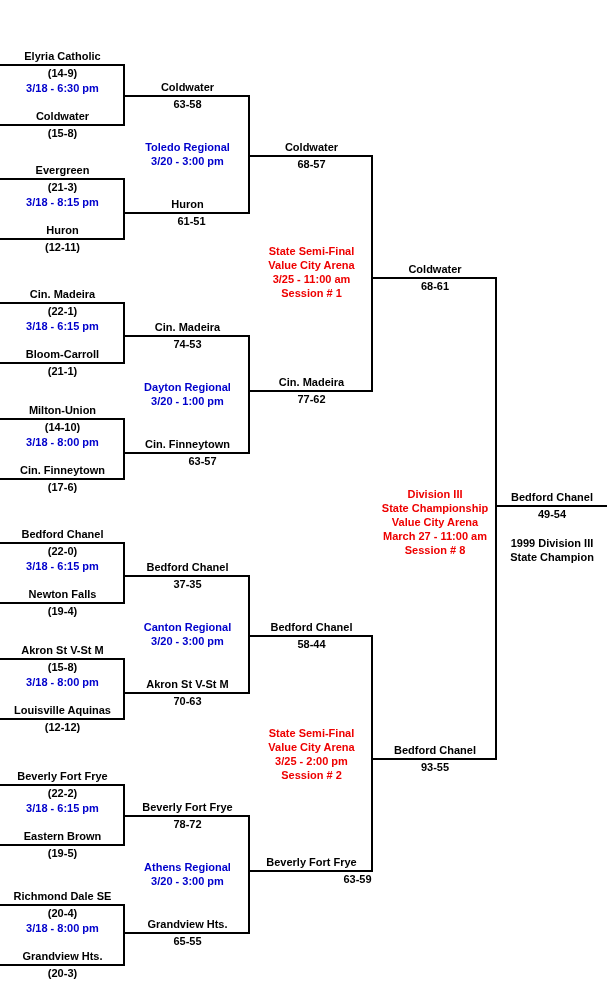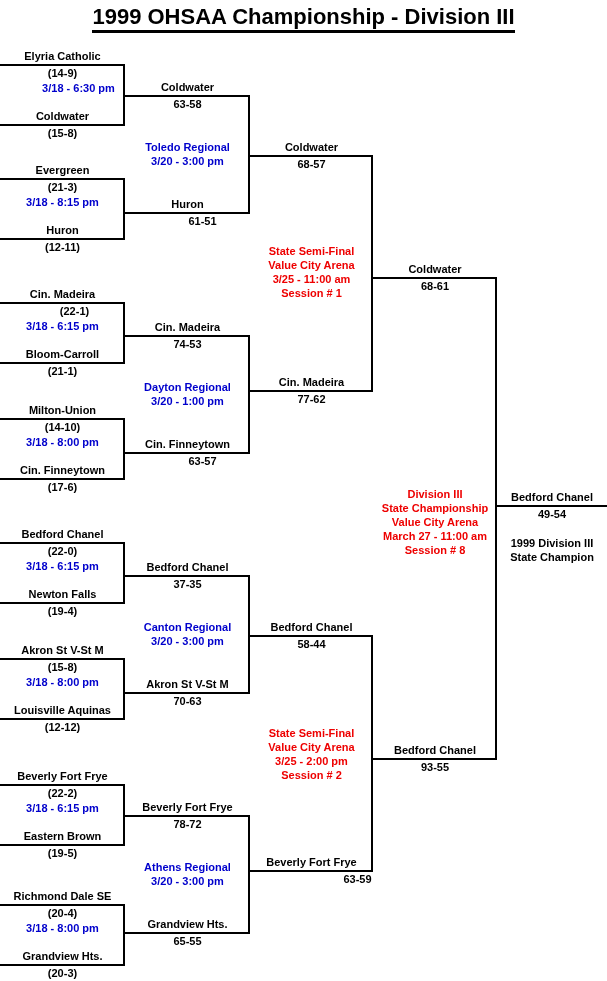--- a/index.html
+++ b/index.html
@@ -34,43 +34,42 @@
 
   
   .hline{position:absolute;height:2px;background:#000000;}
   .vline{position:absolute;width:2px;background:#000000;}
 </style>
 </head>
 <body>
 
 <div id="bracket">
 
-  <div class="title"><span>1999 OHSAA Championship - Division III</span></div>
 
   <div class="t" style="left:0;top:50px;width:125px;">Elyria Catholic</div>
   <div class="hline" style="left:0;top:64px;width:125px;"></div>
   <div class="t" style="left:0;top:67px;width:125px;">(14-9)</div>
-  <div class="t blue" style="left:16px;top:82px;width:125px;">3/18 - 6:30 pm</div>
+  <div class="t blue" style="left:0;top:82px;width:125px;">3/18 - 6:30 pm</div>
   <div class="t" style="left:0;top:110px;width:125px;">Coldwater</div>
   <div class="hline" style="left:0;top:124px;width:125px;"></div>
   <div class="t" style="left:0;top:127px;width:125px;">(15-8)</div>
   <div class="vline" style="left:123px;top:64px;height:62px;"></div>
 
   <div class="t" style="left:0;top:164px;width:125px;">Evergreen</div>
   <div class="hline" style="left:0;top:178px;width:125px;"></div>
   <div class="t" style="left:0;top:181px;width:125px;">(21-3)</div>
   <div class="t blue" style="left:0;top:196px;width:125px;">3/18 - 8:15 pm</div>
   <div class="t" style="left:0;top:224px;width:125px;">Huron</div>
   <div class="hline" style="left:0;top:238px;width:125px;"></div>
   <div class="t" style="left:0;top:241px;width:125px;">(12-11)</div>
   <div class="vline" style="left:123px;top:178px;height:62px;"></div>
 
   <div class="t" style="left:0;top:288px;width:125px;">Cin. Madeira</div>
   <div class="hline" style="left:0;top:302px;width:125px;"></div>
-  <div class="t" style="left:0;top:305px;width:125px;padding-left:12px;">(22-1)</div>
+  <div class="t" style="left:0;top:305px;width:125px;">(22-1)</div>
   <div class="t blue" style="left:0;top:320px;width:125px;">3/18 - 6:15 pm</div>
   <div class="t" style="left:0;top:348px;width:125px;">Bloom-Carroll</div>
   <div class="hline" style="left:0;top:362px;width:125px;"></div>
   <div class="t" style="left:0;top:365px;width:125px;">(21-1)</div>
   <div class="vline" style="left:123px;top:302px;height:62px;"></div>
 
   <div class="t" style="left:0;top:404px;width:125px;">Milton-Union</div>
   <div class="hline" style="left:0;top:418px;width:125px;"></div>
   <div class="t" style="left:0;top:421px;width:125px;">(14-10)</div>
   <div class="t blue" style="left:0;top:436px;width:125px;">3/18 - 8:00 pm</div>
@@ -115,21 +114,21 @@
   <div class="t" style="left:0;top:967px;width:125px;">(20-3)</div>
   <div class="vline" style="left:123px;top:904px;height:62px;"></div>
 
   <div class="t" style="left:125px;top:81px;width:125px;">Coldwater</div>
   <div class="hline" style="left:125px;top:95px;width:125px;"></div>
   <div class="t" style="left:125px;top:98px;width:125px;">63-58</div>
   <div class="t blue" style="left:125px;top:141px;width:125px;">Toledo Regional</div>
   <div class="t blue" style="left:125px;top:155px;width:125px;">3/20 - 3:00 pm</div>
   <div class="t" style="left:125px;top:198px;width:125px;">Huron</div>
   <div class="hline" style="left:125px;top:212px;width:125px;"></div>
-  <div class="t" style="left:140px;top:215px;width:125px;">61-51</div>
+  <div class="t" style="left:129px;top:215px;width:125px;">61-51</div>
   <div class="vline" style="left:248px;top:95px;height:119px;"></div>
 
   <div class="t" style="left:125px;top:321px;width:125px;">Cin. Madeira</div>
   <div class="hline" style="left:125px;top:335px;width:125px;"></div>
   <div class="t" style="left:125px;top:338px;width:125px;">74-53</div>
   <div class="t blue" style="left:125px;top:381px;width:125px;">Dayton Regional</div>
   <div class="t blue" style="left:125px;top:395px;width:125px;">3/20 - 1:00 pm</div>
   <div class="t" style="left:125px;top:438px;width:125px;">Cin. Finneytown</div>
   <div class="hline" style="left:125px;top:452px;width:125px;"></div>
   <div class="t" style="left:125px;top:455px;width:125px;margin-left:15px;">63-57</div>

